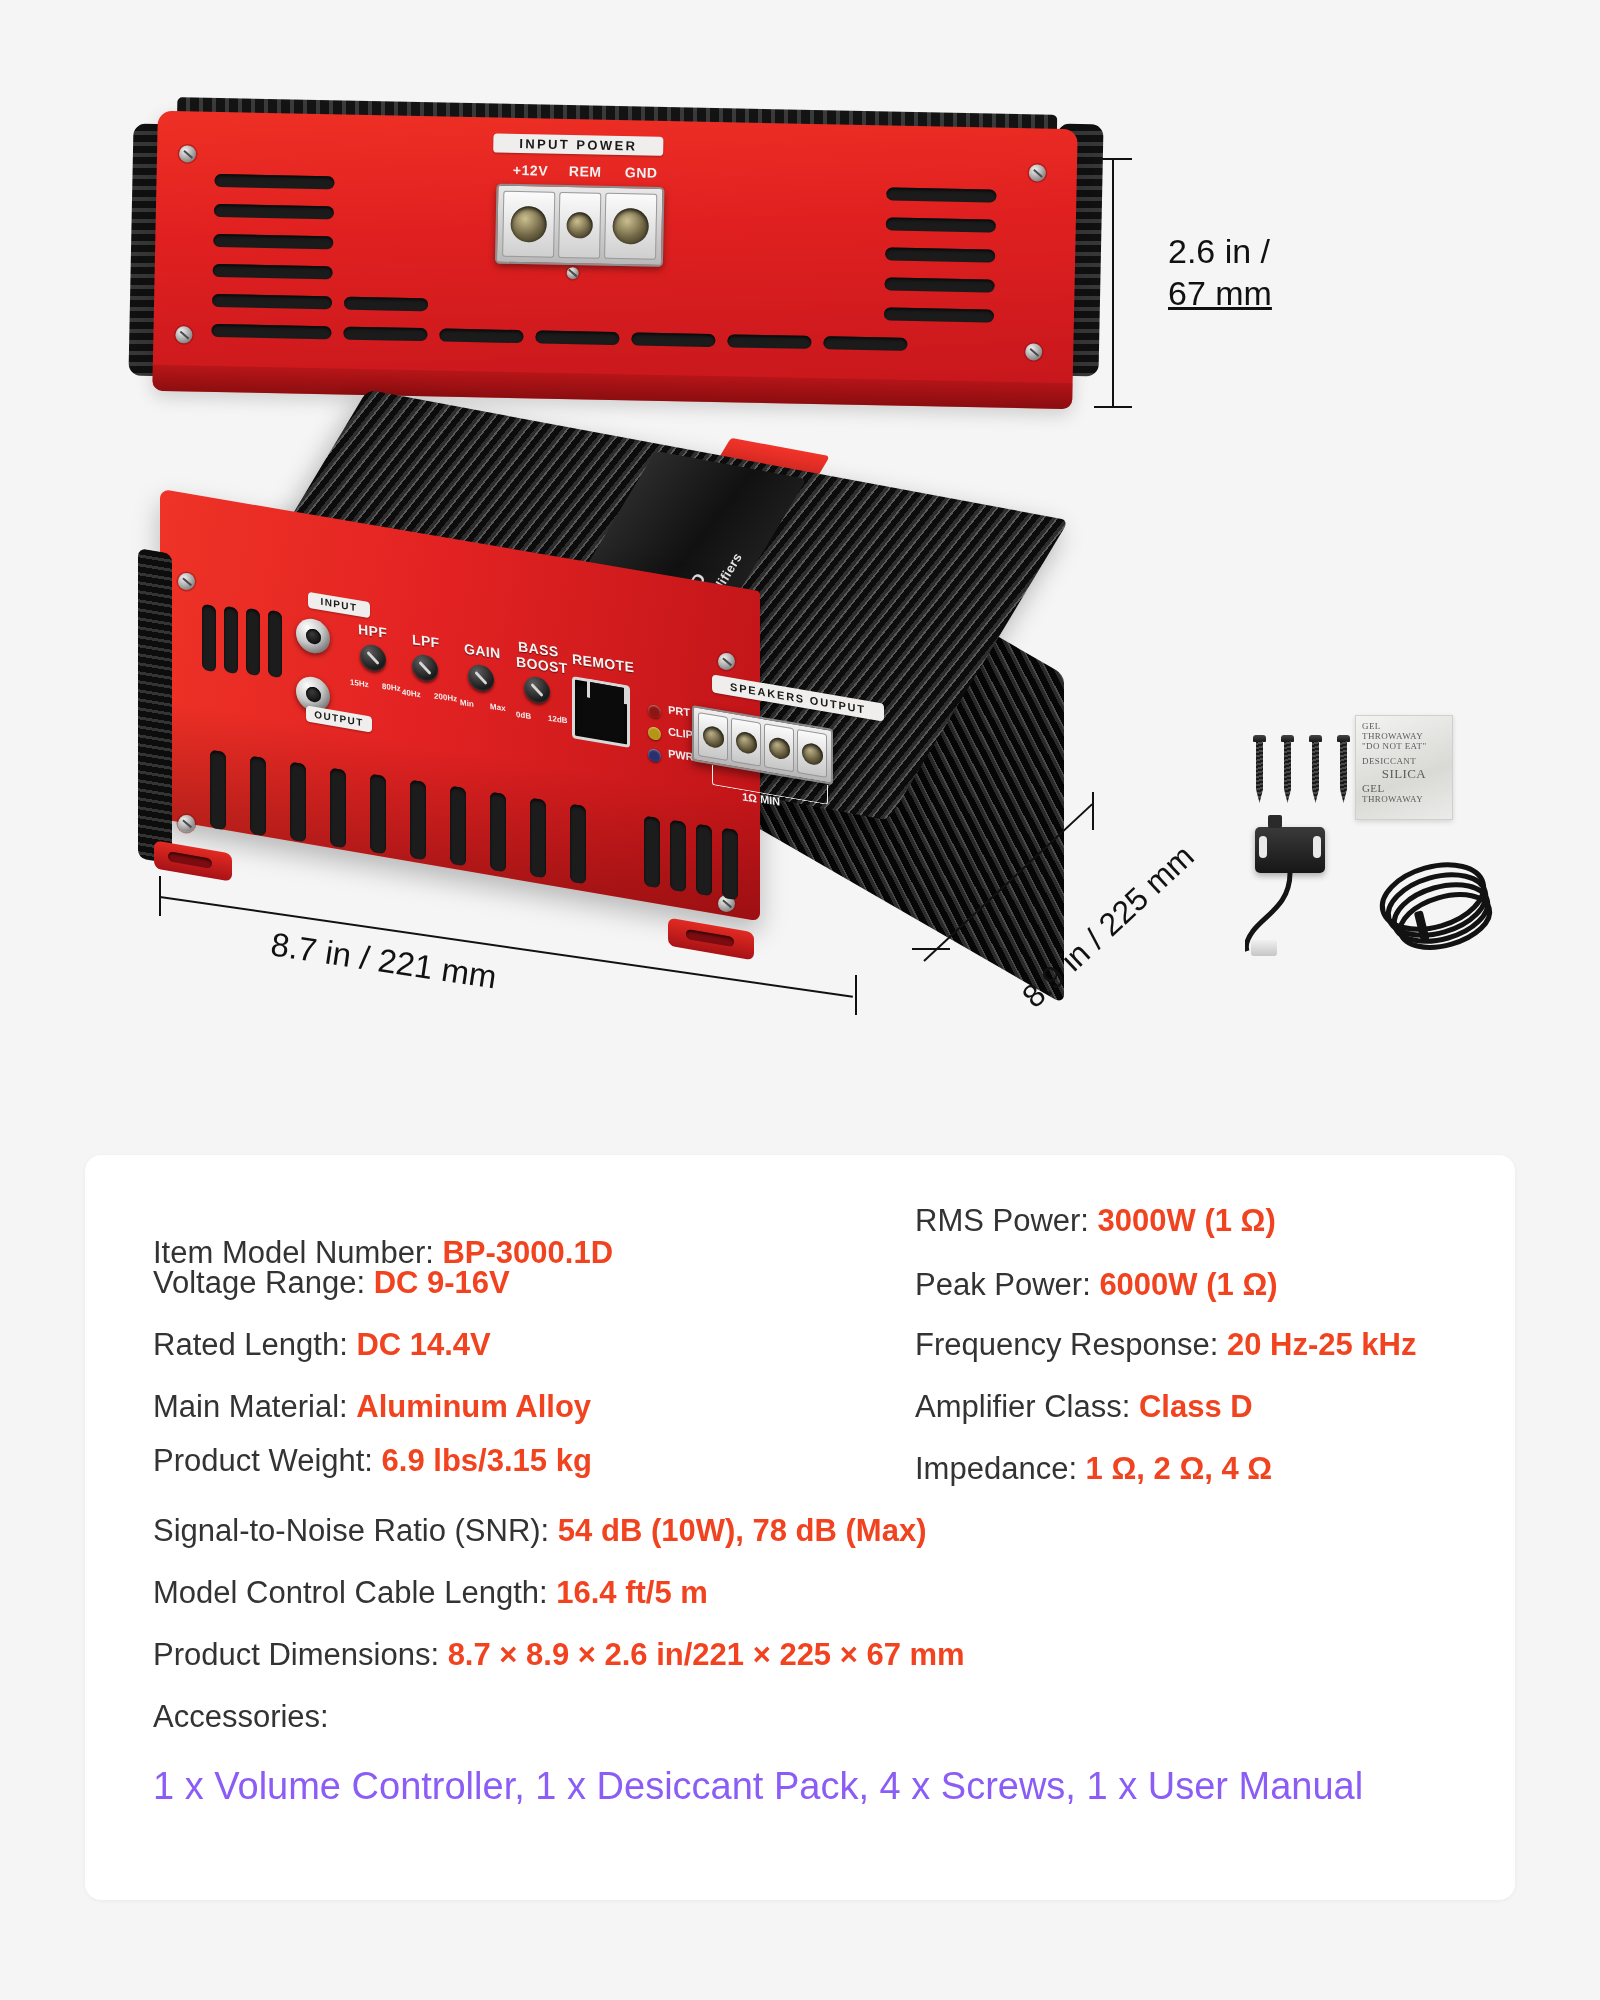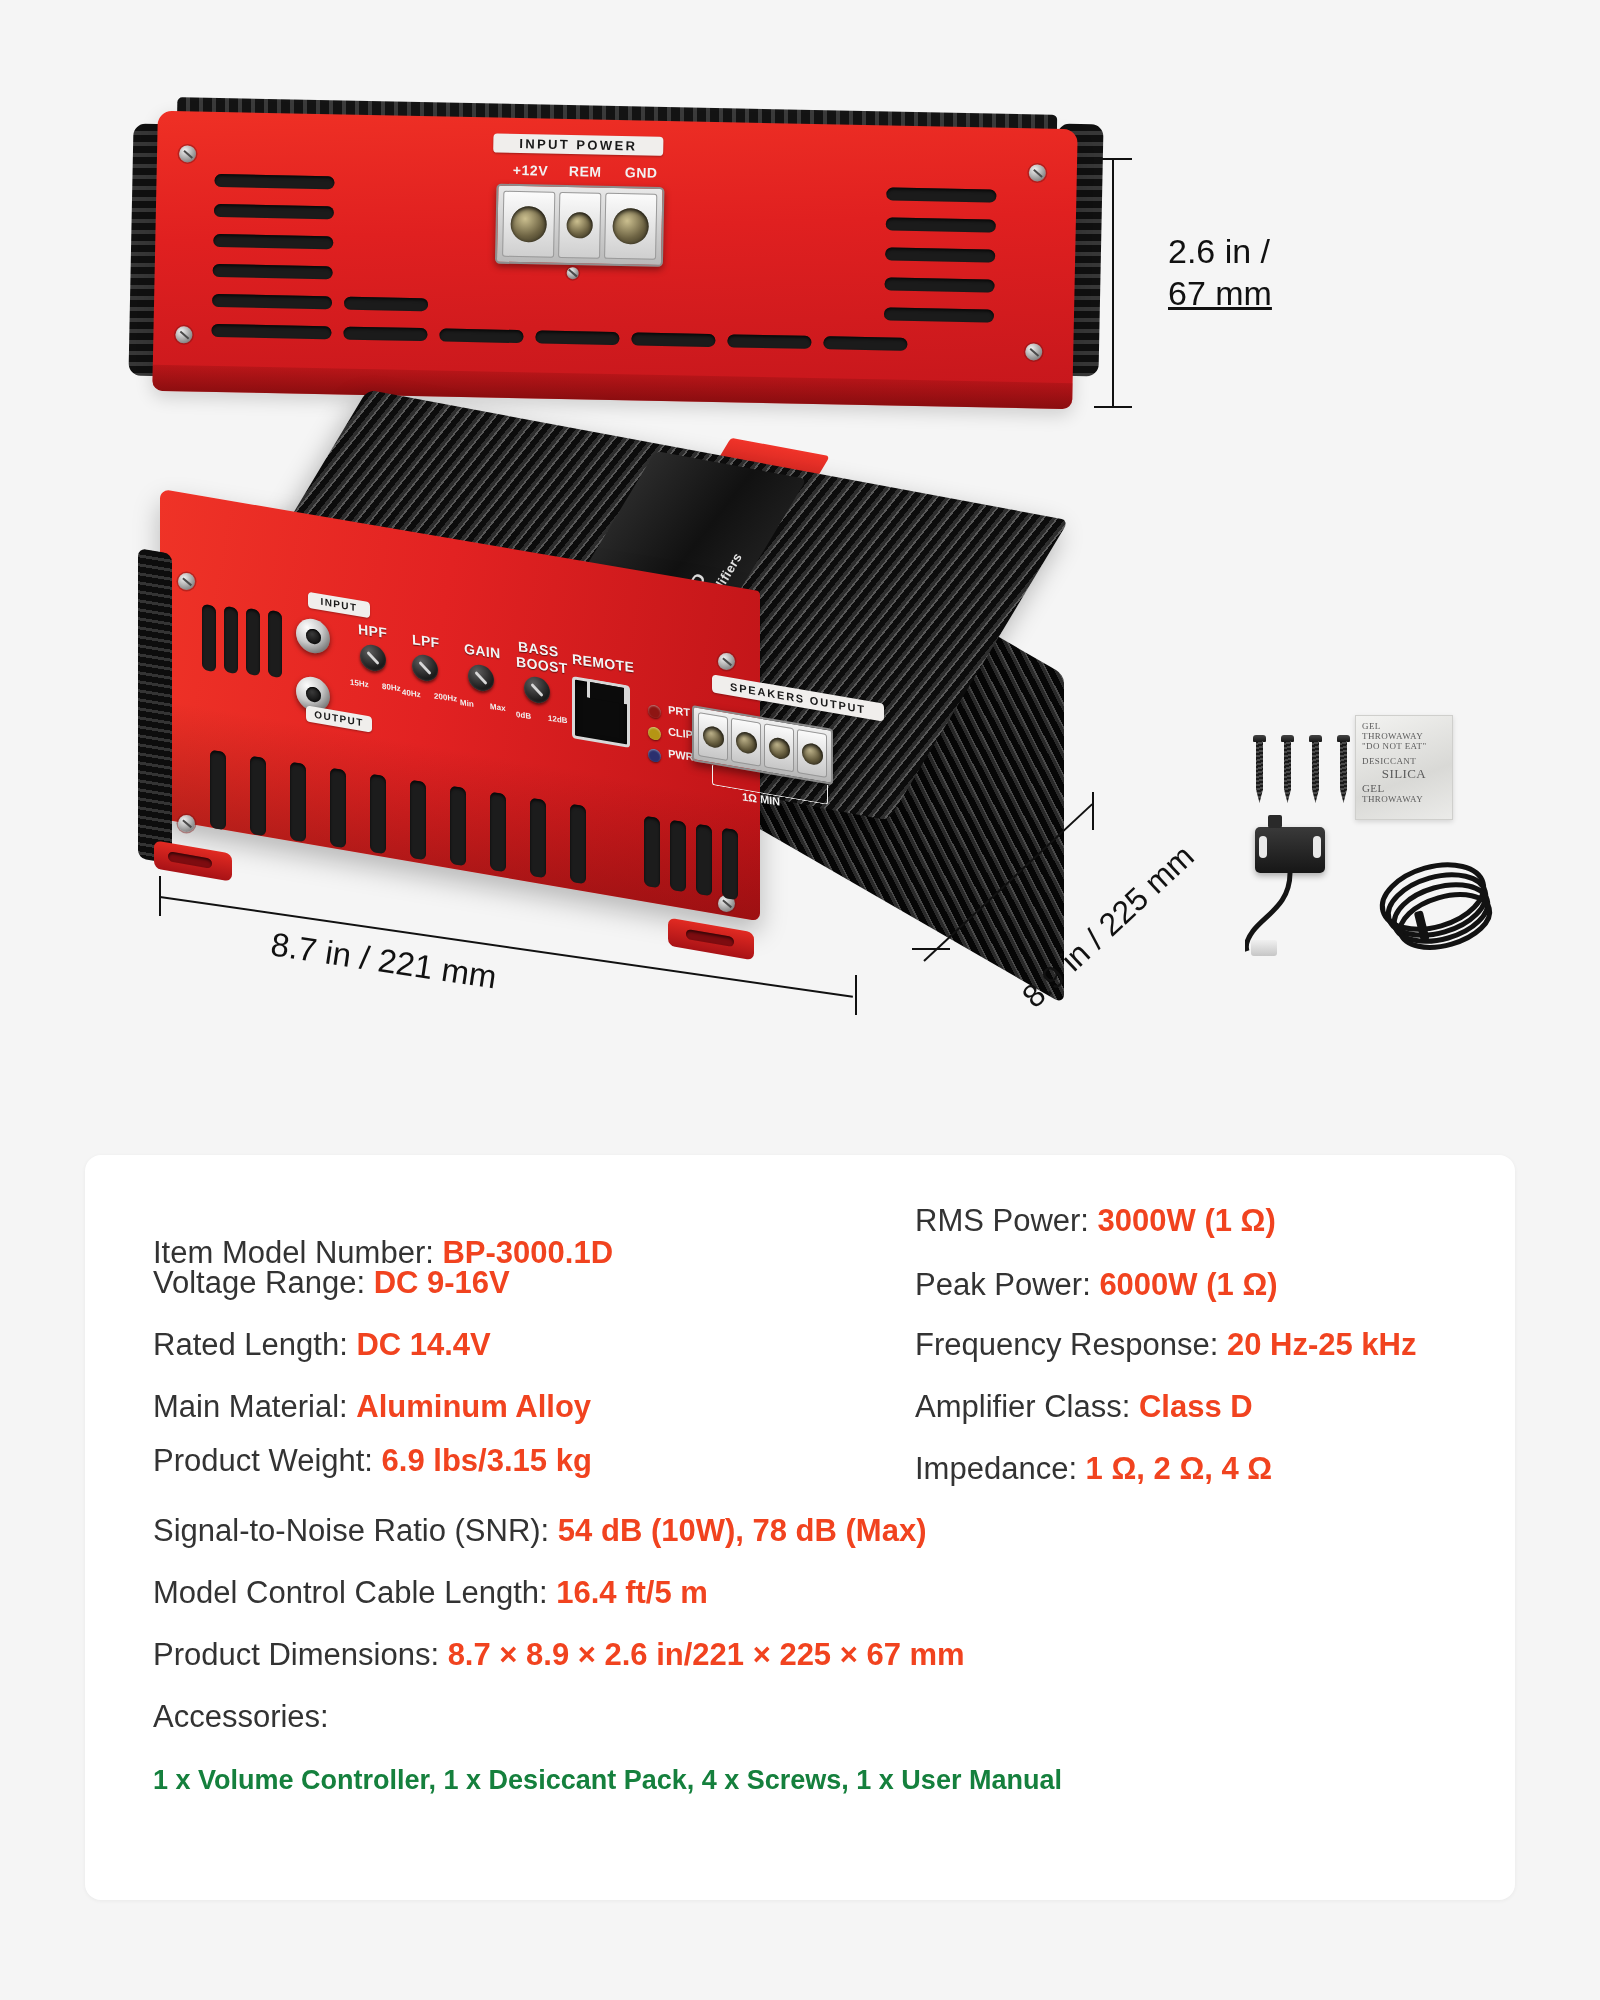--- a/index.html
+++ b/index.html
@@ -262,21 +262,21 @@
 
   
   #spec-card{
     position:absolute; left:85px; top:1155px; width:1430px; height:745px;
     background:#fff; border-radius:16px; box-shadow: 0 1px 4px rgba(0,0,0,.05);
   }
   .spec-grid{ position:absolute; left:0; top:0; width:1430px; }
   .row{ position:absolute; white-space:nowrap; }
   .lbl{ color:#333; font-size:31px; }
   .val{ color:#f1431f; font-size:31px; font-weight:700; }
-  .val-wide{ color:#15803d; font-size:27px; font-weight:700; }
+  .val-wide{ color:#8b5cf6; font-size:38px; font-weight:400; }
   .col-l{ left:68px; } .col-r{ left:830px; }
 </style>
 </head>
 <body>
 
 <div id="page">
 
   <div id="top-view">
     <div class="endcap left"></div>
     <div class="endcap right"></div>

